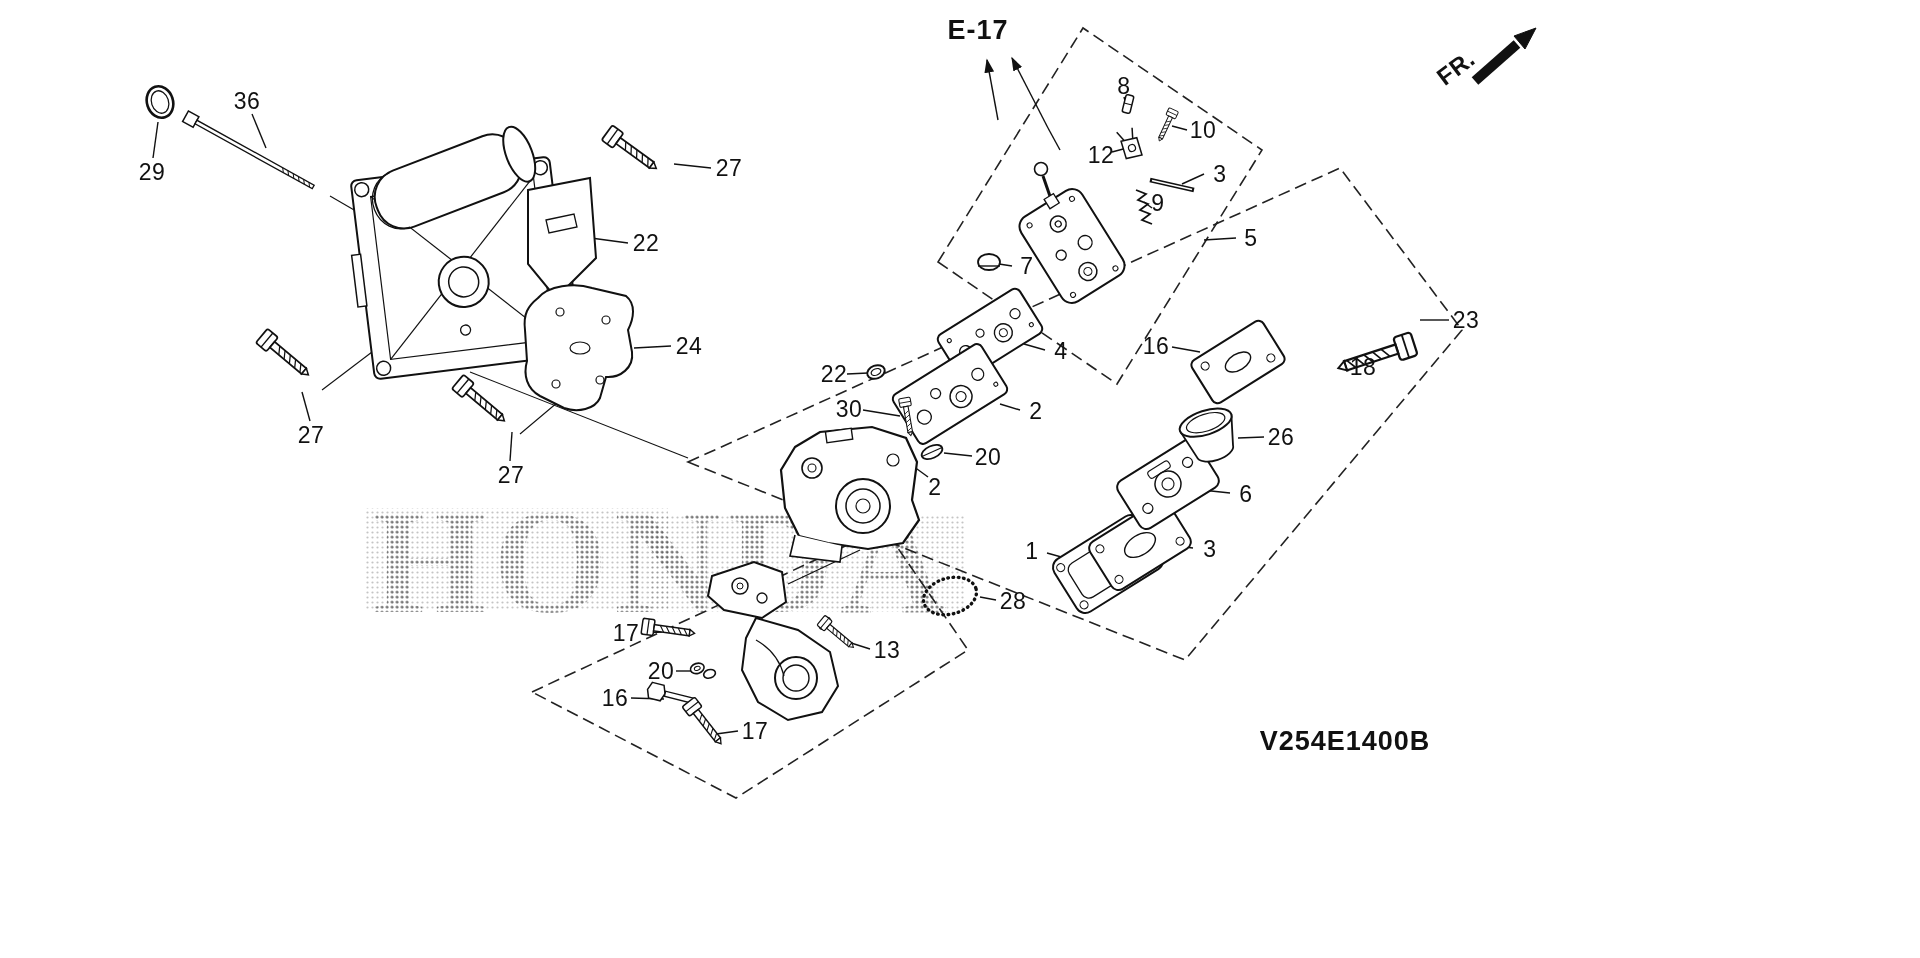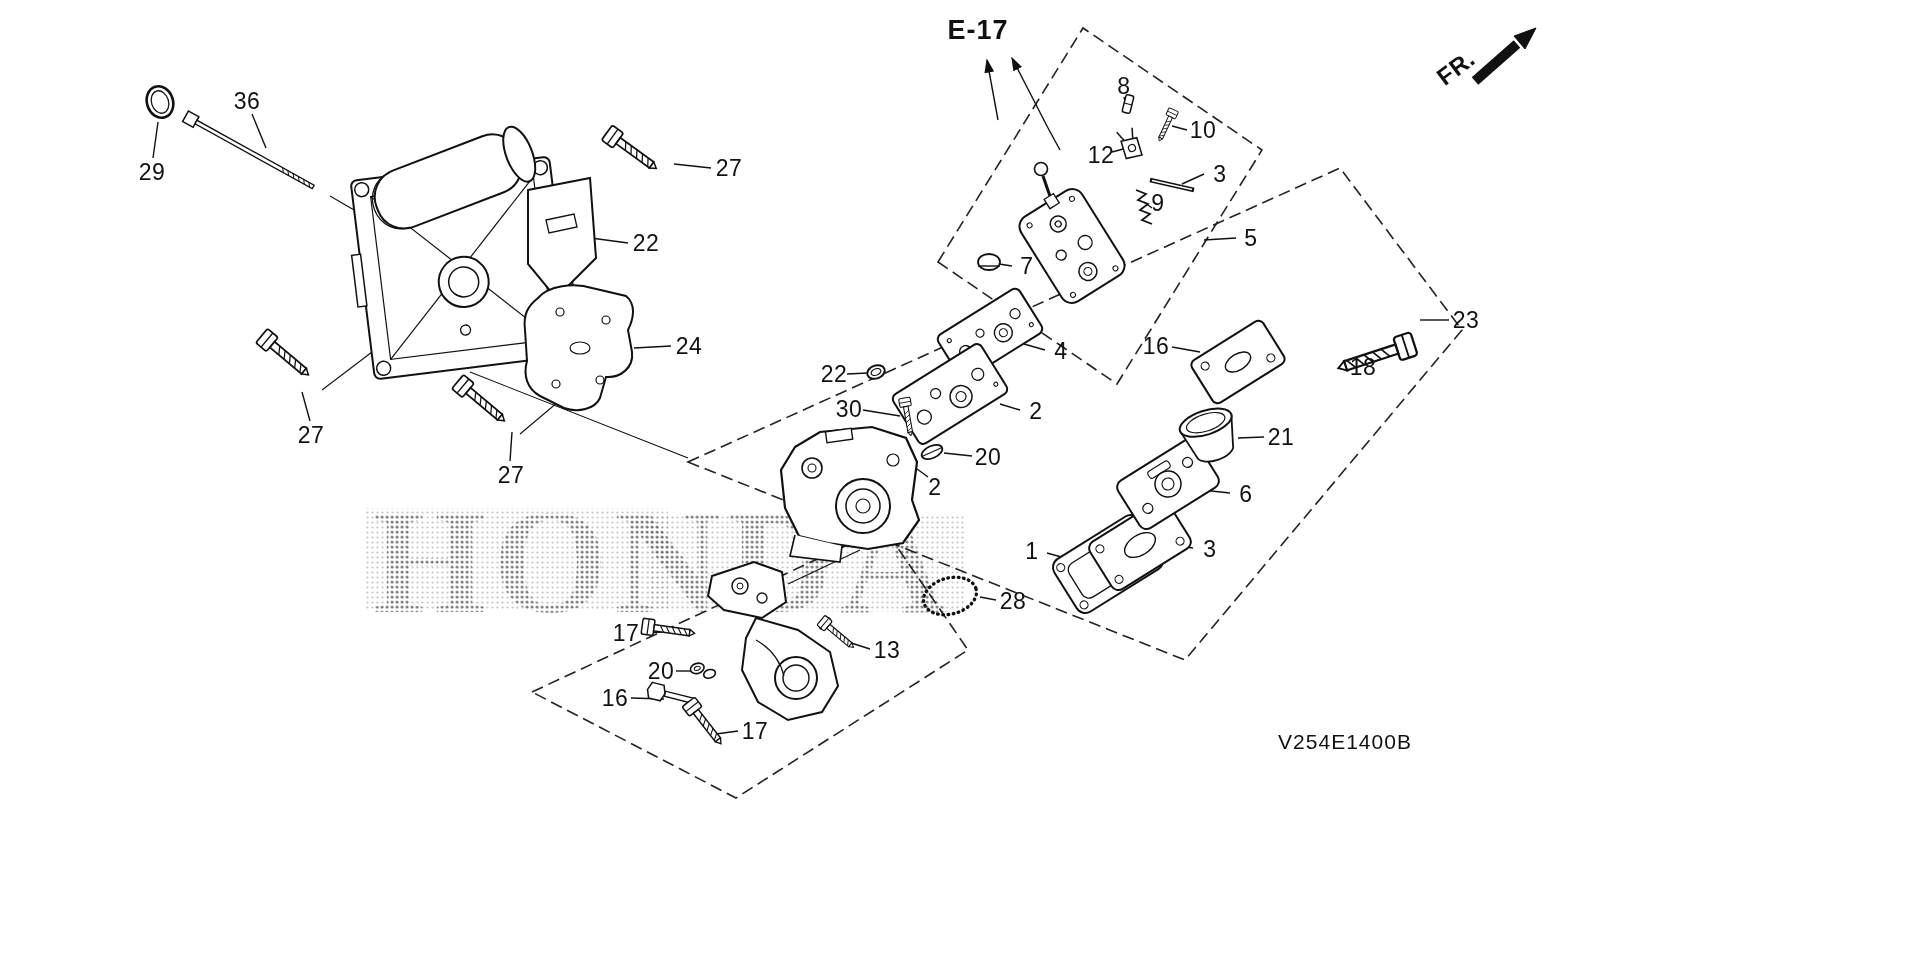--- a/index.html
+++ b/index.html
@@ -2,21 +2,21 @@
 <html><head>
 <meta charset="utf-8">
 <style>
   html,body{margin:0;padding:0;background:#ffffff;}
   .stage{position:relative;width:1920px;height:958px;background:#ffffff;overflow:hidden;
          font-family:"Liberation Sans",sans-serif;color:#111;}
   .stage svg{position:absolute;left:0;top:0;}
   .callout{position:absolute;transform:translate(-50%,-50%);font-size:23px;line-height:1;
            color:#111;white-space:nowrap;letter-spacing:0.5px;}
   .ref{font-weight:bold;font-size:27px;letter-spacing:1px;text-align:right;}
-  .code{font-size:21px;letter-spacing:1px;}
+  .code{font-size:27px;letter-spacing:1px;font-weight:bold;}
   .fr{font-weight:bold;font-size:24px;transform:translate(-50%,-50%) rotate(-37deg);}
 </style>
 </head>
 <body>
 
 <div class="stage">
 
 <svg width="1920" height="958" viewBox="0 0 1920 958">
   <defs>
     <pattern id="ht" width="5" height="5" patternUnits="userSpaceOnUse">
@@ -322,21 +322,21 @@
 <div class="callout" style="left:1101px;top:155px">12</div>
 <div class="callout" style="left:887px;top:650px">13</div>
 <div class="callout" style="left:935px;top:487px">2</div>
 <div class="callout" style="left:1156px;top:346px">16</div>
 <div class="callout" style="left:615px;top:698px">16</div>
 <div class="callout" style="left:626px;top:633px">17</div>
 <div class="callout" style="left:755px;top:731px">17</div>
 <div class="callout" style="left:1363px;top:367px">18</div>
 <div class="callout" style="left:988px;top:457px">20</div>
 <div class="callout" style="left:661px;top:671px">20</div>
-<div class="callout" style="left:1281px;top:437px">21</div>
+<div class="callout" style="left:1281px;top:437px">26</div>
 <div class="callout" style="left:834px;top:374px">22</div>
 <div class="callout" style="left:1466px;top:320px">23</div>
 <div class="callout" style="left:689px;top:346px">24</div>
 <div class="callout" style="left:646px;top:243px">22</div>
 <div class="callout" style="left:247px;top:101px">36</div>
 <div class="callout" style="left:729px;top:168px">27</div>
 <div class="callout" style="left:311px;top:435px">27</div>
 <div class="callout" style="left:511px;top:475px">27</div>
 <div class="callout" style="left:1013px;top:601px">28</div>
 <div class="callout" style="left:152px;top:172px">29</div>

